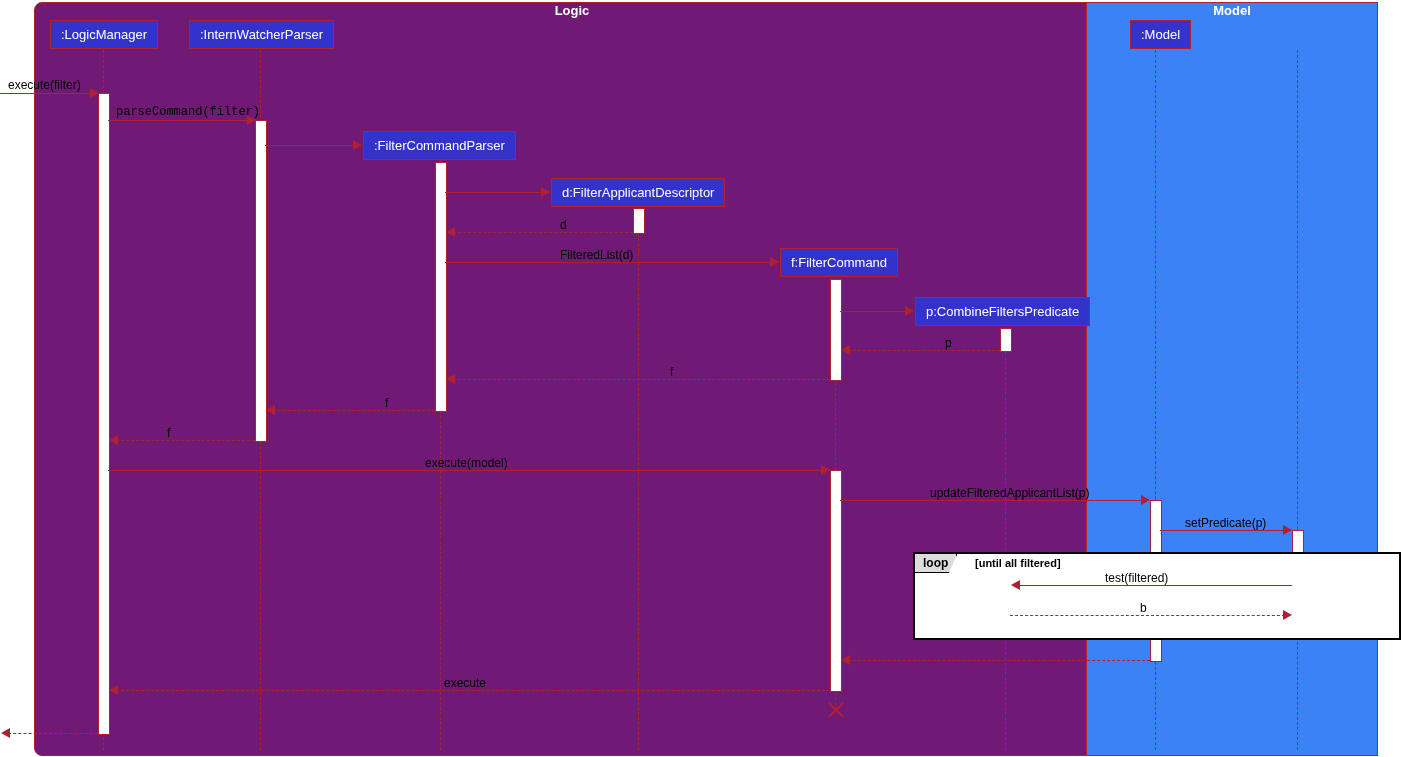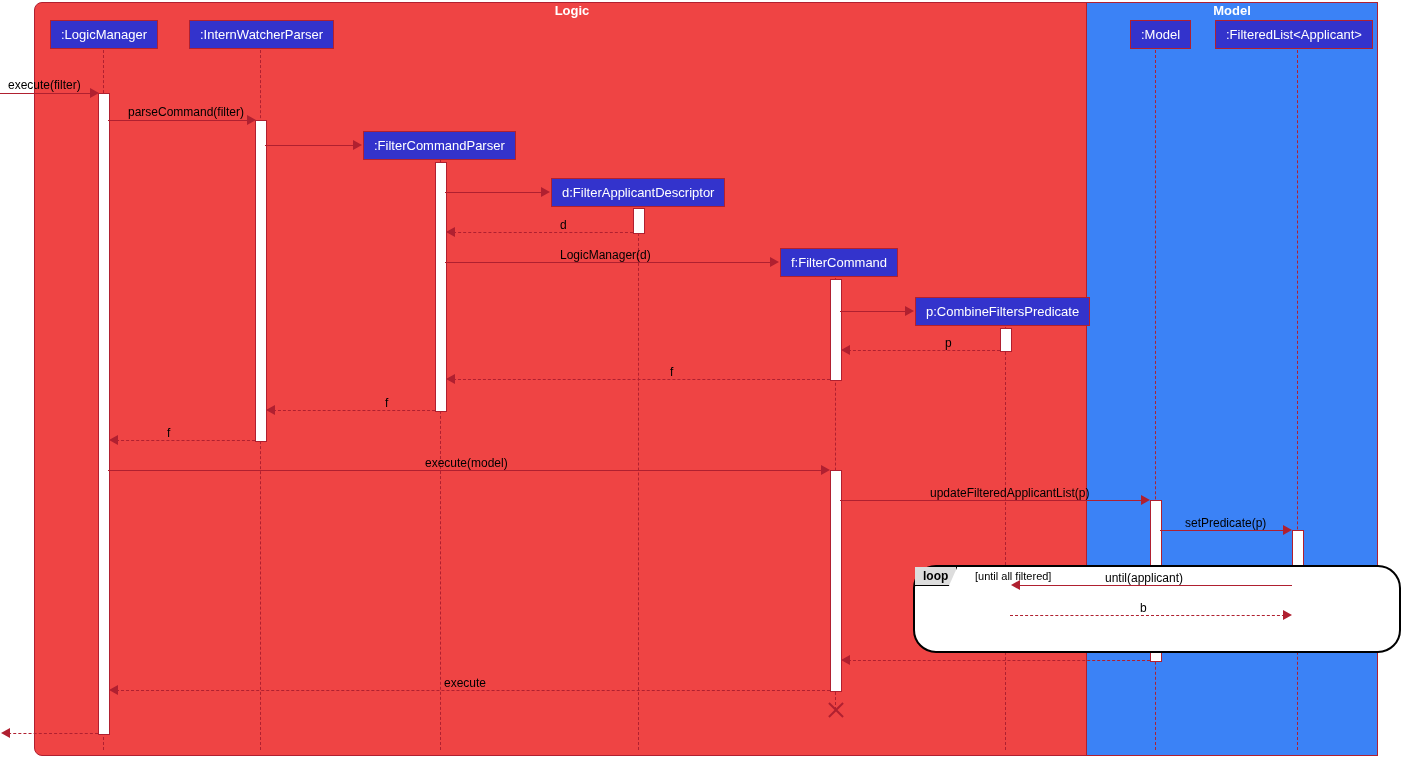--- a/index.html
+++ b/index.html
@@ -21,21 +21,21 @@
   .box-title {
     position: absolute;
     top: -2px;
     left: 50%;
     transform: translateX(-50%);
     color: #fff;
     font-weight: bold;
     font-size: 13px;
     padding: 2px 6px;
   }
-  .logic-box { background: #ef4444; left: 34px; top: 2px; width: 1074px; height: 752px; border-radius: 8px; }
+  .logic-box { background: #701a75; left: 34px; top: 2px; width: 1074px; height: 752px; border-radius: 8px; }
   .model-box { background: #3b82f6; left: 1086px; top: 2px; width: 290px; height: 752px; }
   .participant {
     position: absolute;
     background: #3333cc;
     color: #fff;
     border: 1.5px solid #b02030;
     padding: 6px 10px;
     font-size: 13px;
     text-align: center;
     white-space: nowrap;
@@ -128,21 +128,20 @@
     <div class="box-title">Model</div>
   </div>
 
   <div class="participant" style="left:50px; top:20px;">:LogicManager</div>
   <div class="participant" style="left:189px; top:20px;">:InternWatcherParser</div>
   <div class="participant" style="left:363px; top:131px;">:FilterCommandParser</div>
   <div class="participant" style="left:551px; top:178px;">d:FilterApplicantDescriptor</div>
   <div class="participant" style="left:780px; top:248px;">f:FilterCommand</div>
   <div class="participant" style="left:915px; top:297px;">p:CombineFiltersPredicate</div>
   <div class="participant" style="left:1130px; top:20px;text-align:center;">:Model</div>
-  <div class="participant" style="left:1215px; top:20px;">:FilteredList&lt;Applicant&gt;</div>
 
   <div class="lifeline" style="left:103px; top:50px; height:700px;"></div>
   <div class="lifeline" style="left:260px; top:50px; height:700px;"></div>
   <div class="lifeline" style="left:440px; top:160px; height:590px;"></div>
   <div class="lifeline" style="left:638px; top:208px; height:542px;"></div>
   <div class="lifeline" style="left:835px; top:278px; height:432px;"></div>
   <div class="lifeline" style="left:1005px; top:327px; height:423px;"></div>
   <div class="lifeline" style="left:1155px; top:50px; height:700px;"></div>
   <div class="lifeline" style="left:1297px; top:50px; height:700px;"></div>
 
@@ -154,35 +153,35 @@
   <div class="activation" style="left:1000px; top:328px; height:22px;"></div>
   <div class="activation" style="left:830px; top:470px; height:220px;"></div>
   <div class="activation" style="left:1150px; top:500px; height:160px;"></div>
   <div class="activation" style="left:1292px; top:530px; height:108px;"></div>
   <div class="activation" style="left:1000px; top:585px; height:30px;"></div>
 
   <div class="msg-text" style="left:8px; top:78px;">execute(filter)</div>
   <div class="arrow-solid" style="left:0px; top:93px; width:97px;"></div>
   <div class="arrowhead arrowhead-right" style="left:90px; top:88px;"></div>
 
-  <div class="msg-text" style="left:128px; top:105px;">parseCommand(filter)</div>
+  <div class="msg-text" style="left:116px; top:105px;font-family:Liberation Mono, monospace;">parseCommand(filter)</div>
   <div class="arrow-solid" style="left:108px; top:120px; width:146px;"></div>
   <div class="arrowhead arrowhead-right" style="left:247px; top:115px;"></div>
 
   <div class="arrow-solid" style="left:265px; top:145px; width:95px;"></div>
   <div class="arrowhead arrowhead-right" style="left:353px; top:140px;"></div>
 
   <div class="arrow-solid" style="left:445px; top:192px; width:103px;"></div>
   <div class="arrowhead arrowhead-right" style="left:541px; top:187px;"></div>
 
   <div class="msg-text" style="left:560px; top:218px;">d</div>
   <div class="arrow-dashed" style="left:448px; top:232px; width:185px;"></div>
   <div class="arrowhead arrowhead-left" style="left:446px; top:227px;"></div>
 
-  <div class="msg-text" style="left:560px; top:248px;">LogicManager(d)</div>
+  <div class="msg-text" style="left:560px; top:248px;">FilteredList(d)</div>
   <div class="arrow-solid" style="left:445px; top:262px; width:332px;"></div>
   <div class="arrowhead arrowhead-right" style="left:770px; top:257px;"></div>
 
   <div class="arrow-solid" style="left:840px; top:311px; width:72px;"></div>
   <div class="arrowhead arrowhead-right" style="left:905px; top:306px;"></div>
 
   <div class="msg-text" style="left:945px; top:336px;">p</div>
   <div class="arrow-dashed" style="left:843px; top:350px; width:157px;"></div>
   <div class="arrowhead arrowhead-left" style="left:841px; top:345px;"></div>
 
@@ -203,26 +202,26 @@
   <div class="arrowhead arrowhead-right" style="left:821px; top:465px;"></div>
 
   <div class="msg-text" style="left:930px; top:486px;">updateFilteredApplicantList(p)</div>
   <div class="arrow-solid" style="left:840px; top:500px; width:308px;"></div>
   <div class="arrowhead arrowhead-right" style="left:1141px; top:495px;"></div>
 
   <div class="msg-text" style="left:1185px; top:516px;">setPredicate(p)</div>
   <div class="arrow-solid" style="left:1160px; top:530px; width:130px;"></div>
   <div class="arrowhead arrowhead-right" style="left:1283px; top:525px;"></div>
 
-  <div class="loop-box" style="left:913px; top:565px; width:484px; height:84px;border-radius:23px;">
+  <div class="loop-box" style="left:913px; top:552px; width:484px; height:84px;">
     <div class="loop-tab" style="left:0; top:0;">loop</div>
-    <span style="position:absolute; left:60px; top:3px; font-weight:normal; font-size:11px;">[until all filtered]</span>
+    <span style="position:absolute; left:60px; top:3px; font-weight:bold; font-size:11px;">[until all filtered]</span>
   </div>
 
-  <div class="msg-text" style="left:1105px; top:571px;">until(applicant)</div>
+  <div class="msg-text" style="left:1105px; top:571px;">test(filtered)</div>
   <div class="arrow-solid" style="left:1013px; top:585px; width:279px;"></div>
   <div class="arrowhead arrowhead-left" style="left:1011px; top:580px;"></div>
 
   <div class="msg-text" style="left:1140px; top:601px;">b</div>
   <div class="arrow-dashed" style="left:1010px; top:615px; width:280px;"></div>
   <div class="arrowhead arrowhead-right" style="left:1283px; top:610px;"></div>
 
   <div class="arrow-dashed" style="left:843px; top:660px; width:307px;"></div>
   <div class="arrowhead arrowhead-left" style="left:841px; top:655px;"></div>
 

